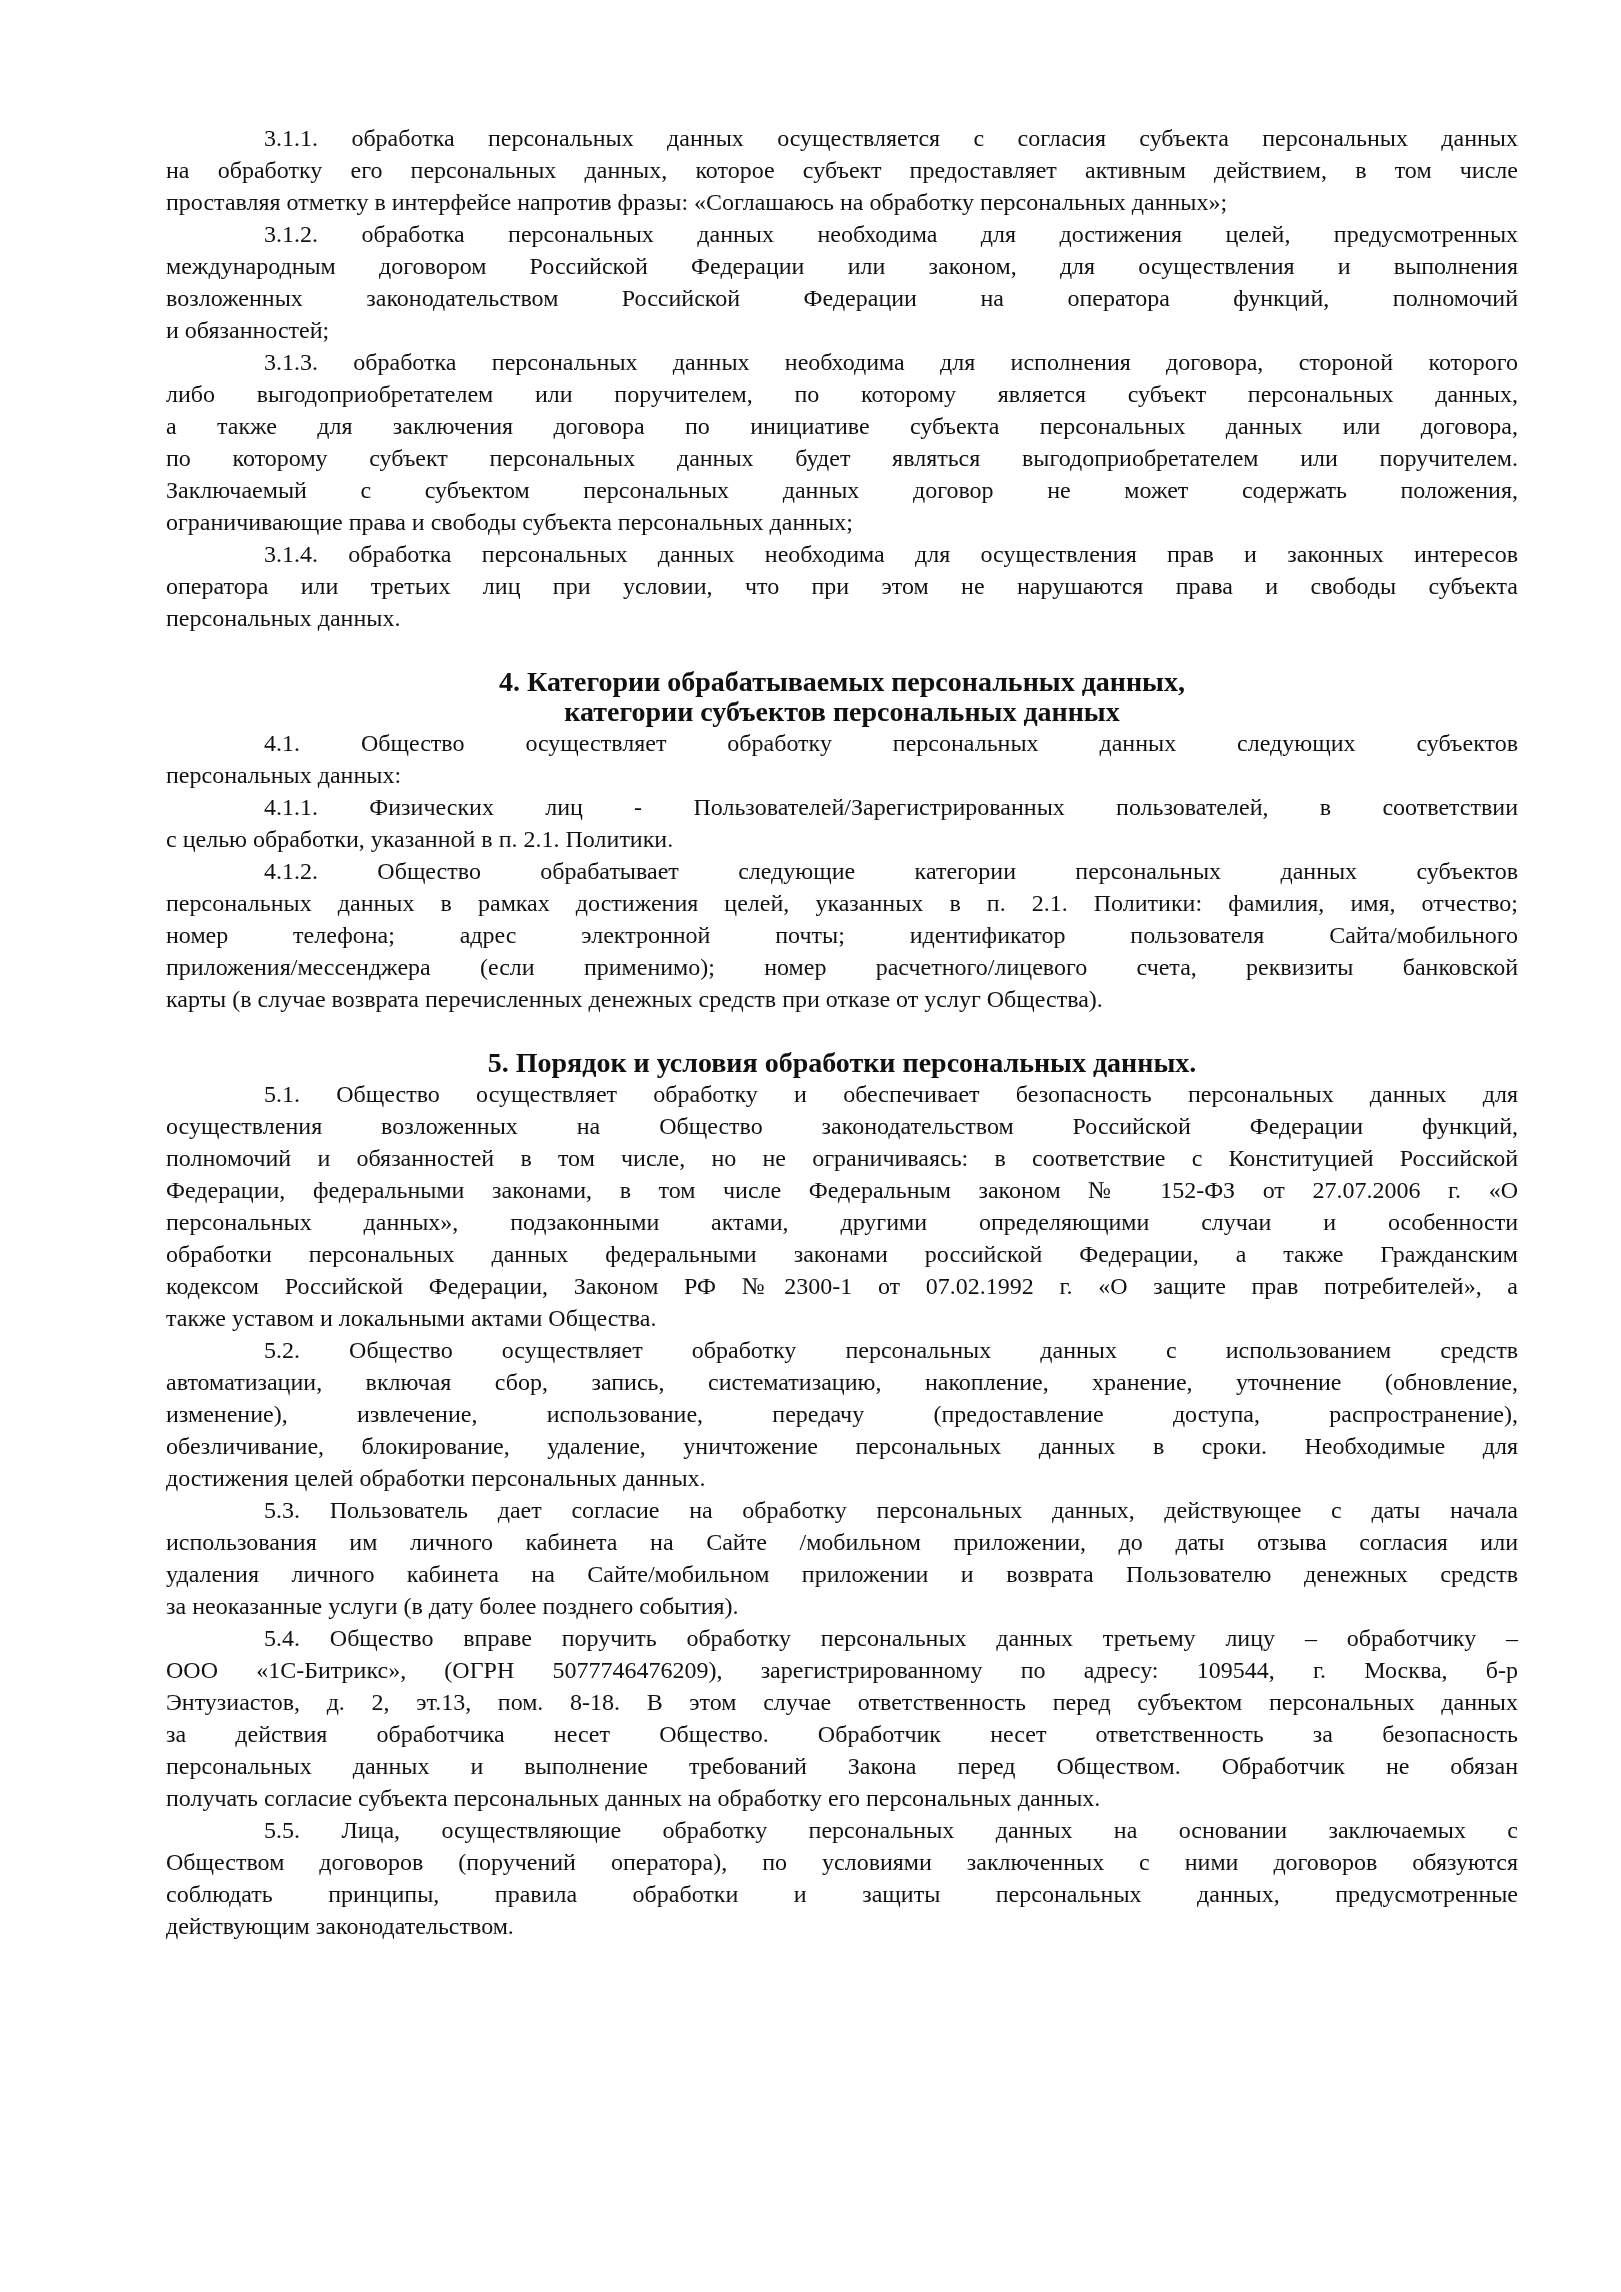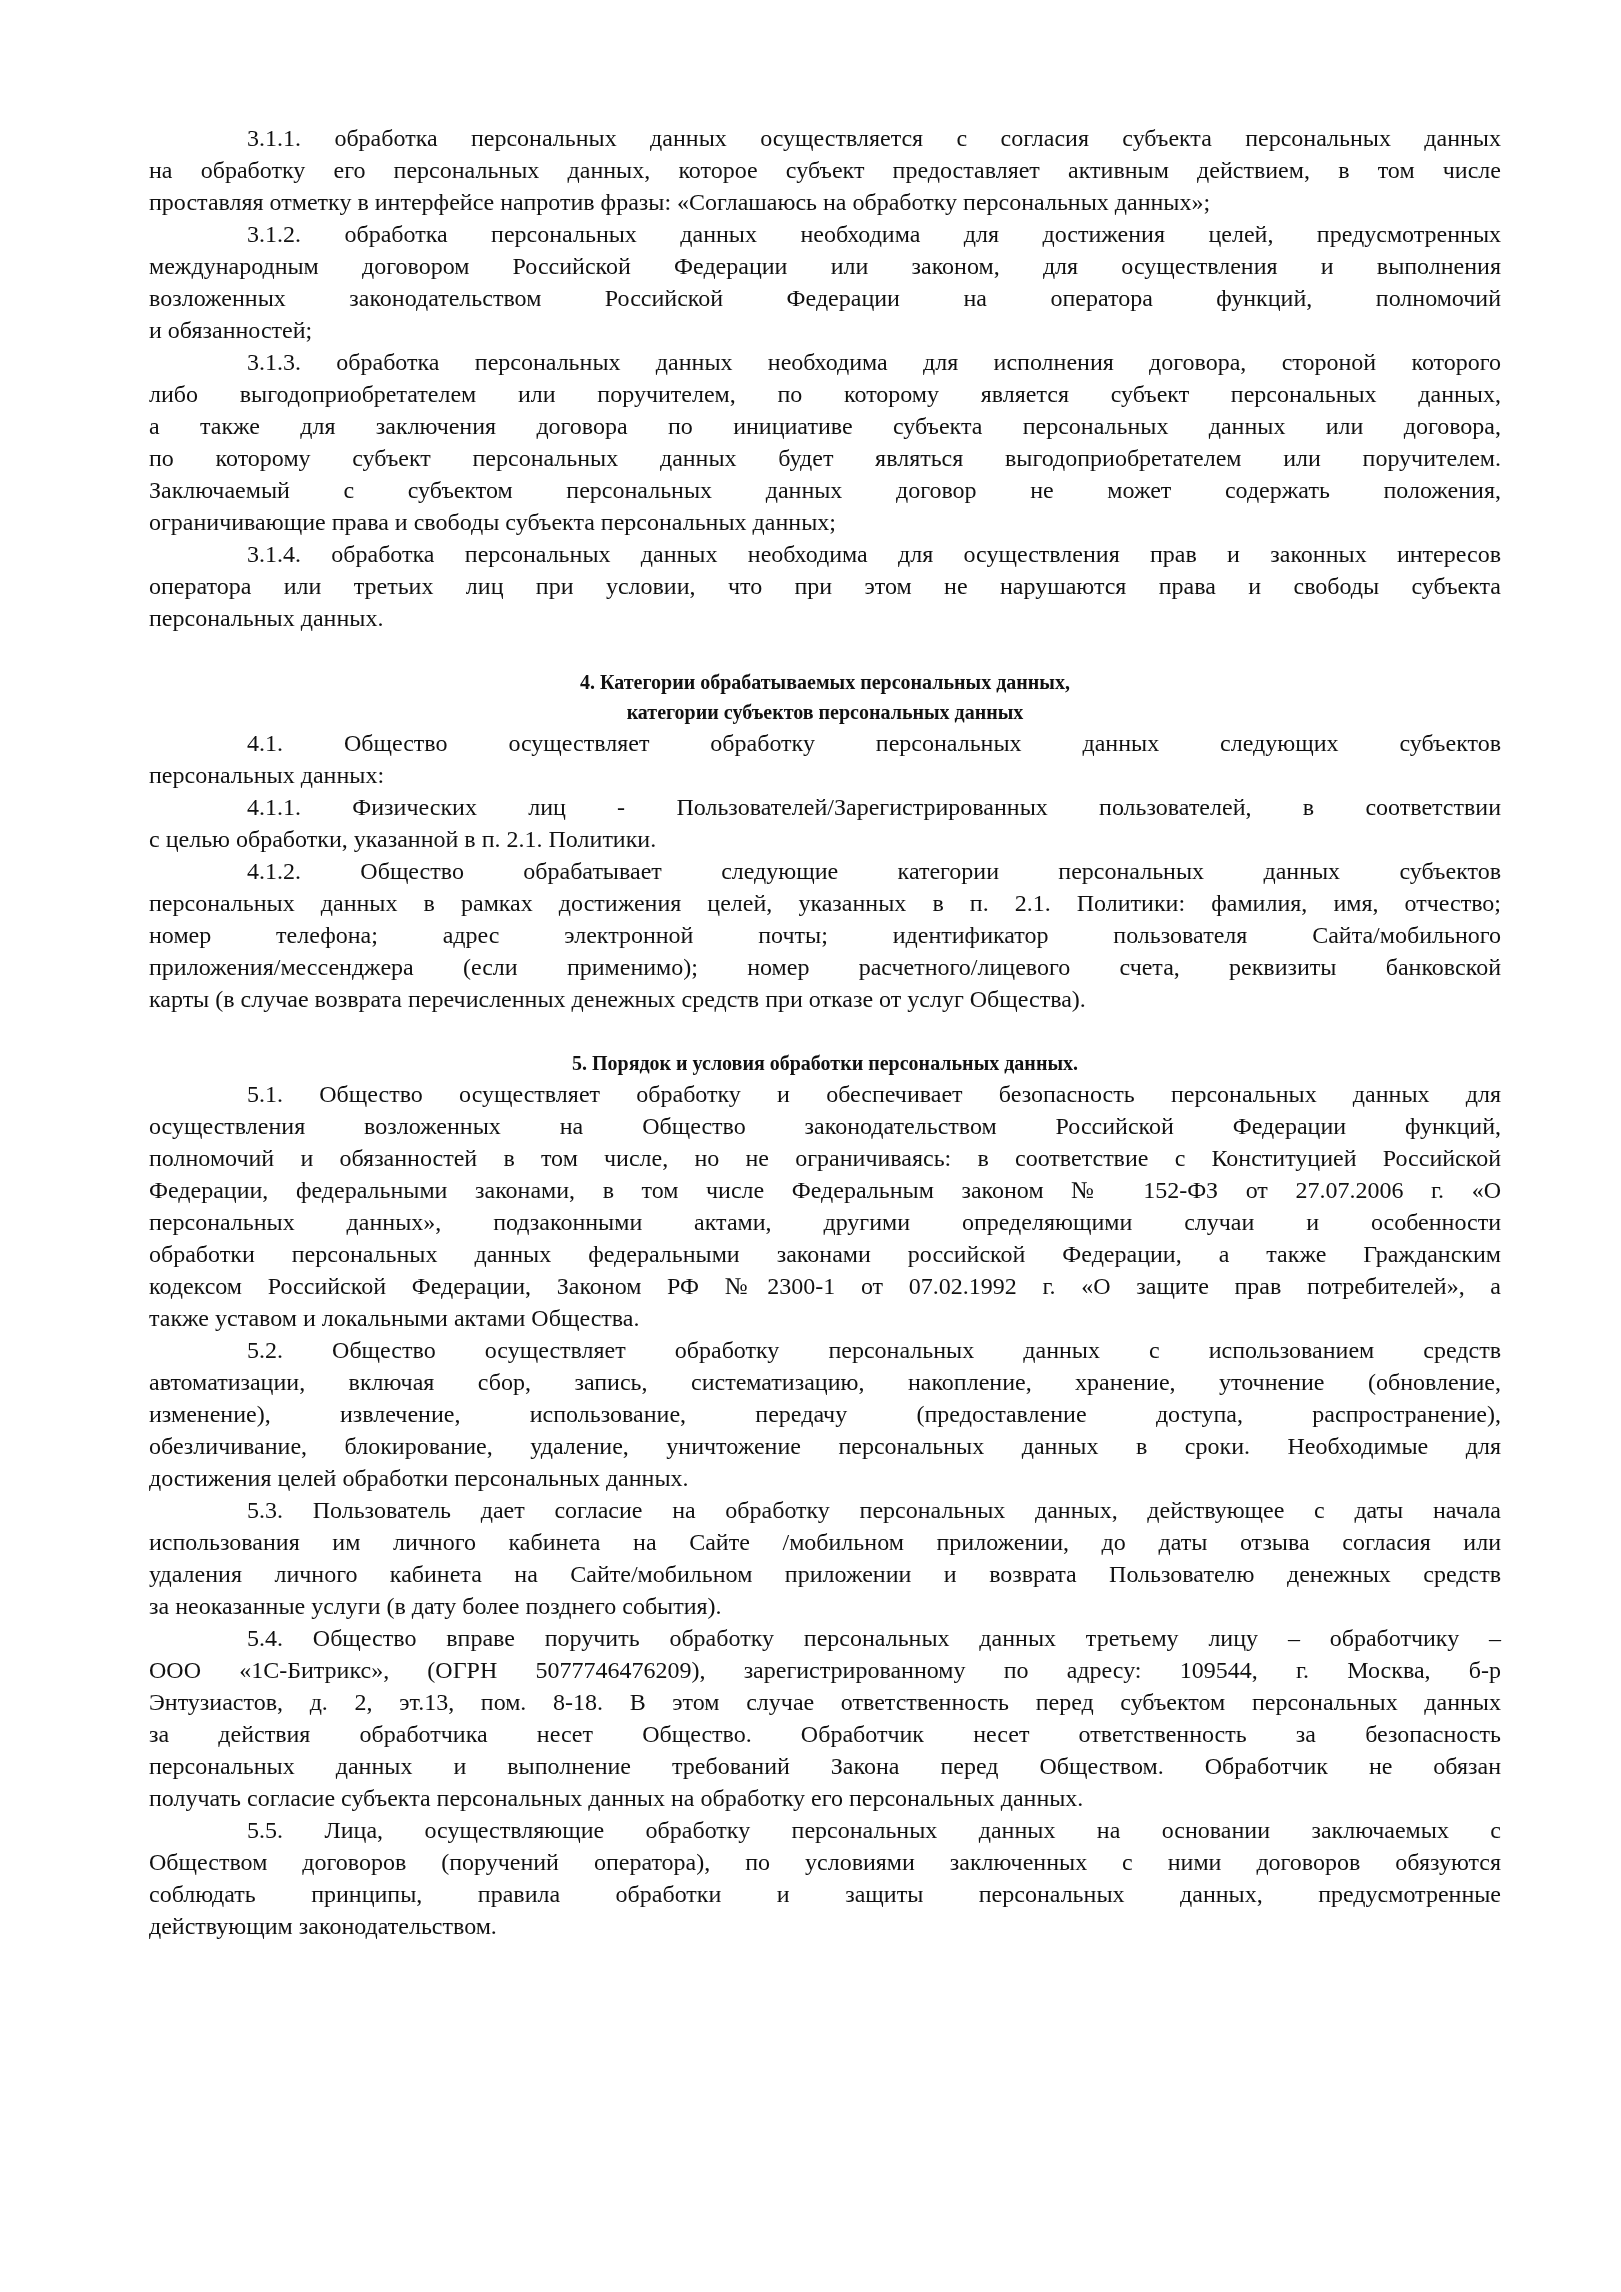--- a/index.html
+++ b/index.html
@@ -10,21 +10,21 @@
     body {
       width: 1621px;
       height: 2293px;
       position: relative;
       overflow: hidden;
       color: #111111;
       font-family: "Liberation Serif", "DejaVu Serif", serif;
     }
     .page {
       position: absolute;
-      left: 149px;
+      left: 166px;
       top: 122px;
       width: 1352px;
     }
     .para {
       margin: 0;
     }
     .line {
       display: block;
       font-size: 24px;
       line-height: 32px;
@@ -41,21 +41,21 @@
     .line.first {
       padding-left: 98px;
     }
     .heading {
       margin: 0;
       font-weight: bold;
       text-align: center;
     }
     .heading .hline {
       display: block;
-      font-size: 20px;
+      font-size: 28px;
       line-height: 30px;
       height: 30px;
       text-align: center;
       white-space: nowrap;
     }
     .gap-before-heading {
       height: 33px;
     }
   </style>
 </head>

